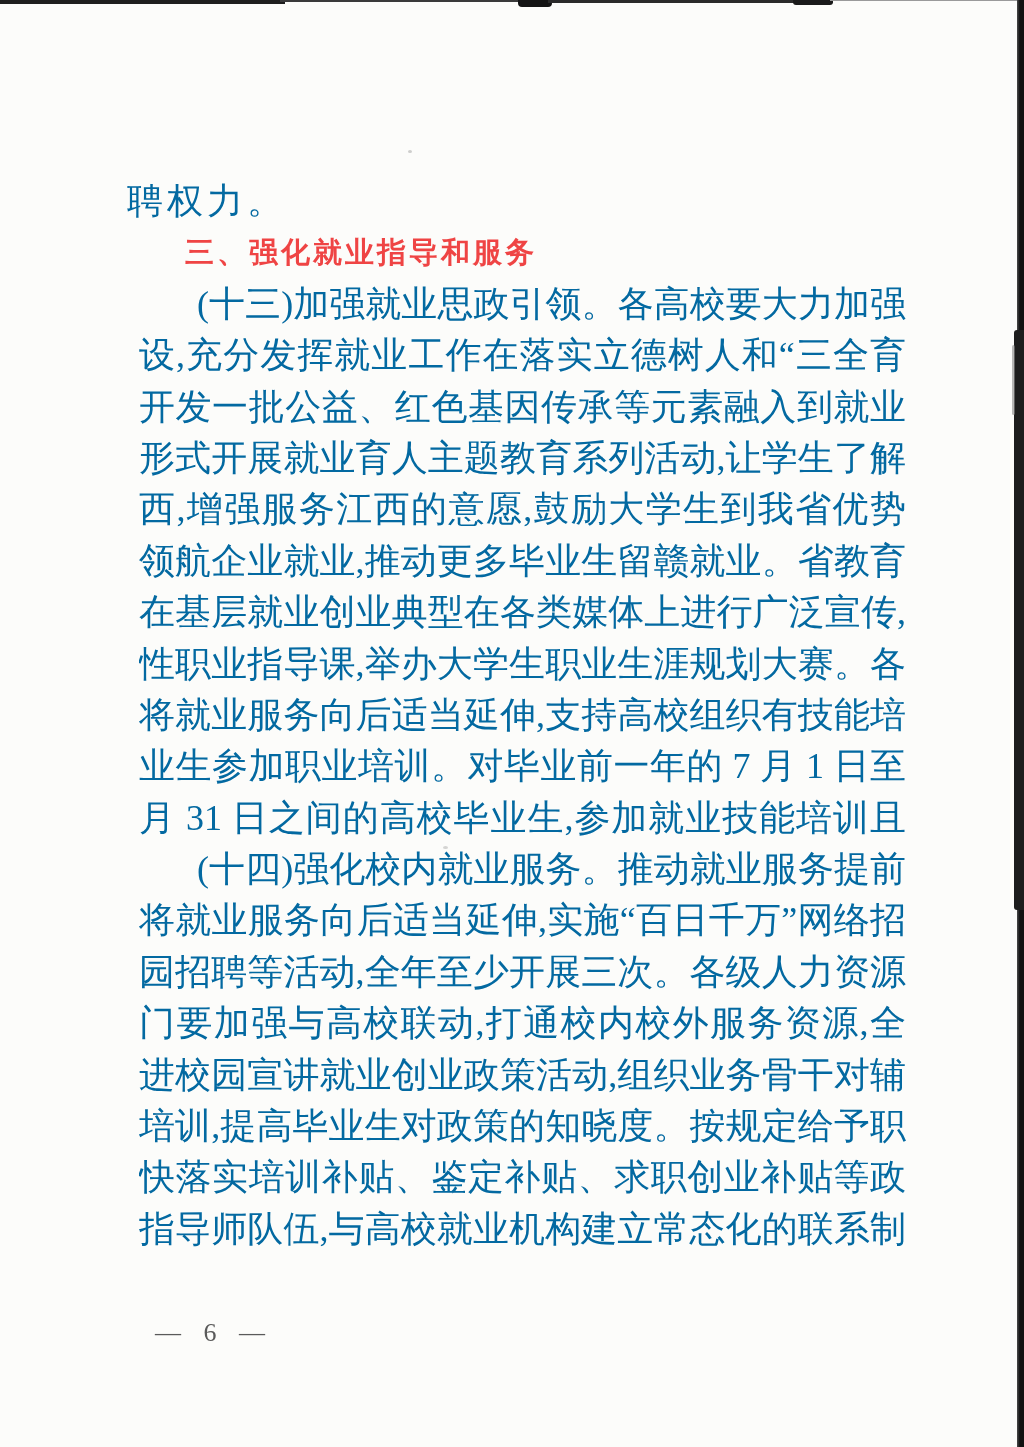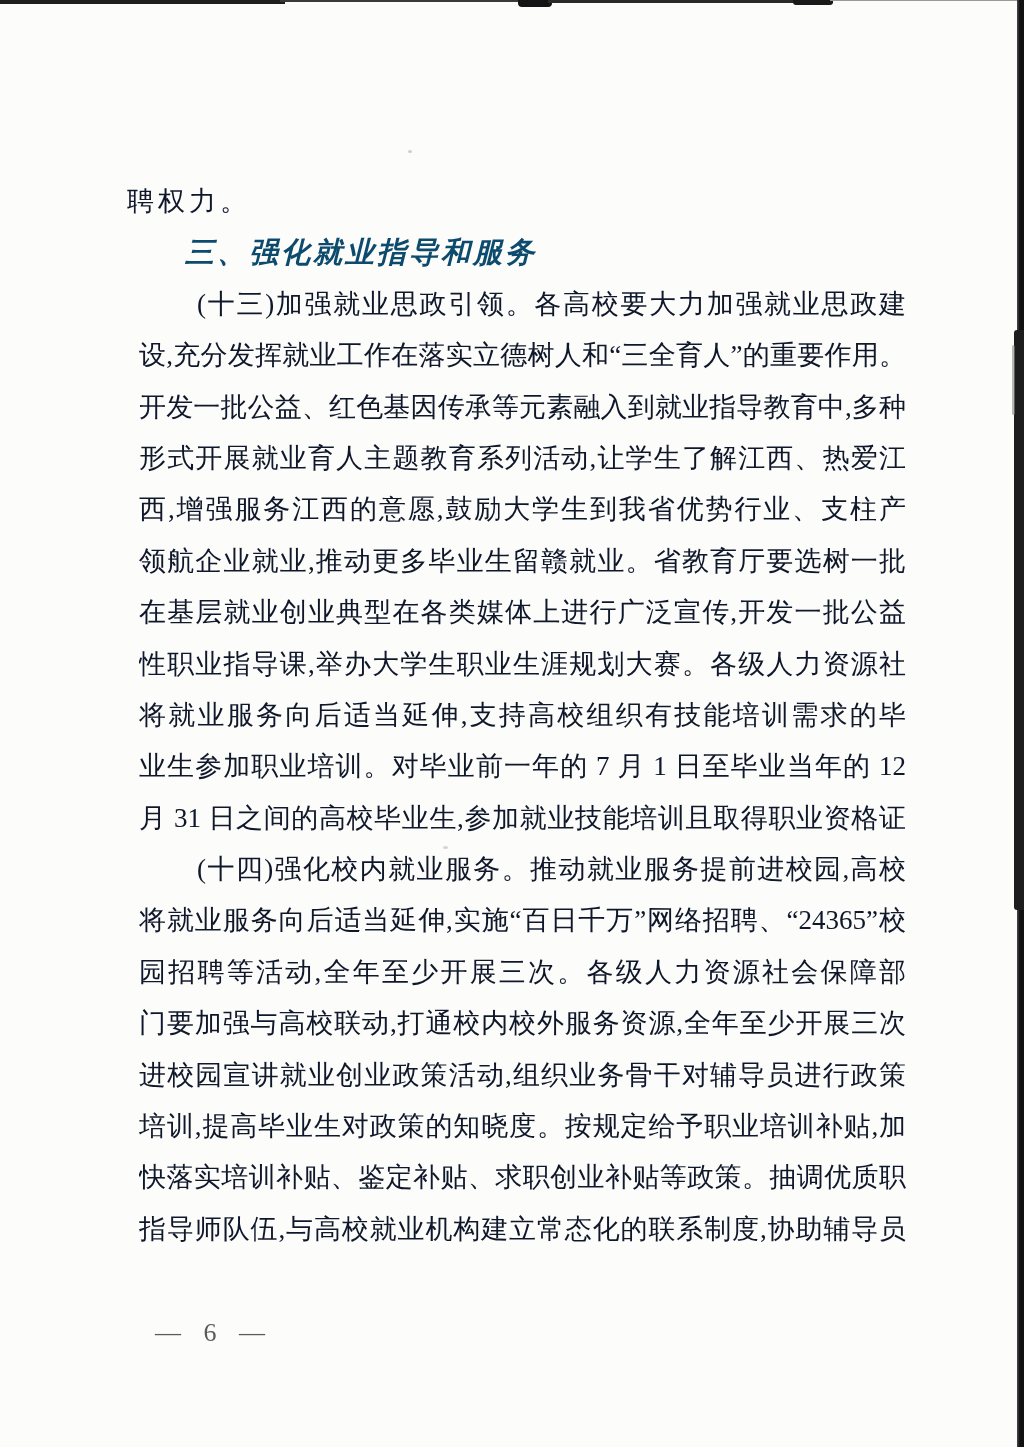--- a/index.html
+++ b/index.html
@@ -35,42 +35,41 @@
   
   .text-block {
     position: absolute;
     left: 127px;
     top: 176px;
     width: 779px;
   }
   .line {
     height: 51.4px;
     line-height: 51.4px;
-    font-size: 27px;
+    font-size: 36px;
     white-space: nowrap;
     letter-spacing: 4px;
-    color: #0f172a;
+    color: #0369a1;
   }
   .line.fill {
     white-space: normal;
     letter-spacing: 0;
     text-align: justify;
     text-align-last: justify;
     text-justify: inter-character;
     overflow: hidden;
     margin-left: 12px;
   }
   .line.indent { text-indent: 58px; }
   .line.heading {
     font-family: "Liberation Sans", "DejaVu Sans", sans-serif;
     font-weight: bold;
     font-size: 29px;
     letter-spacing: 3px;
-    color: #0c4a6e;
-    font-style: italic;
+    color: #ef4444;
   }
   .page-footer {
     position: absolute;
     left: 155px;
     top: 1318px;
     font-size: 26px;
     letter-spacing: 8px;
     color: #5a5a5a;
   }
 </style>

